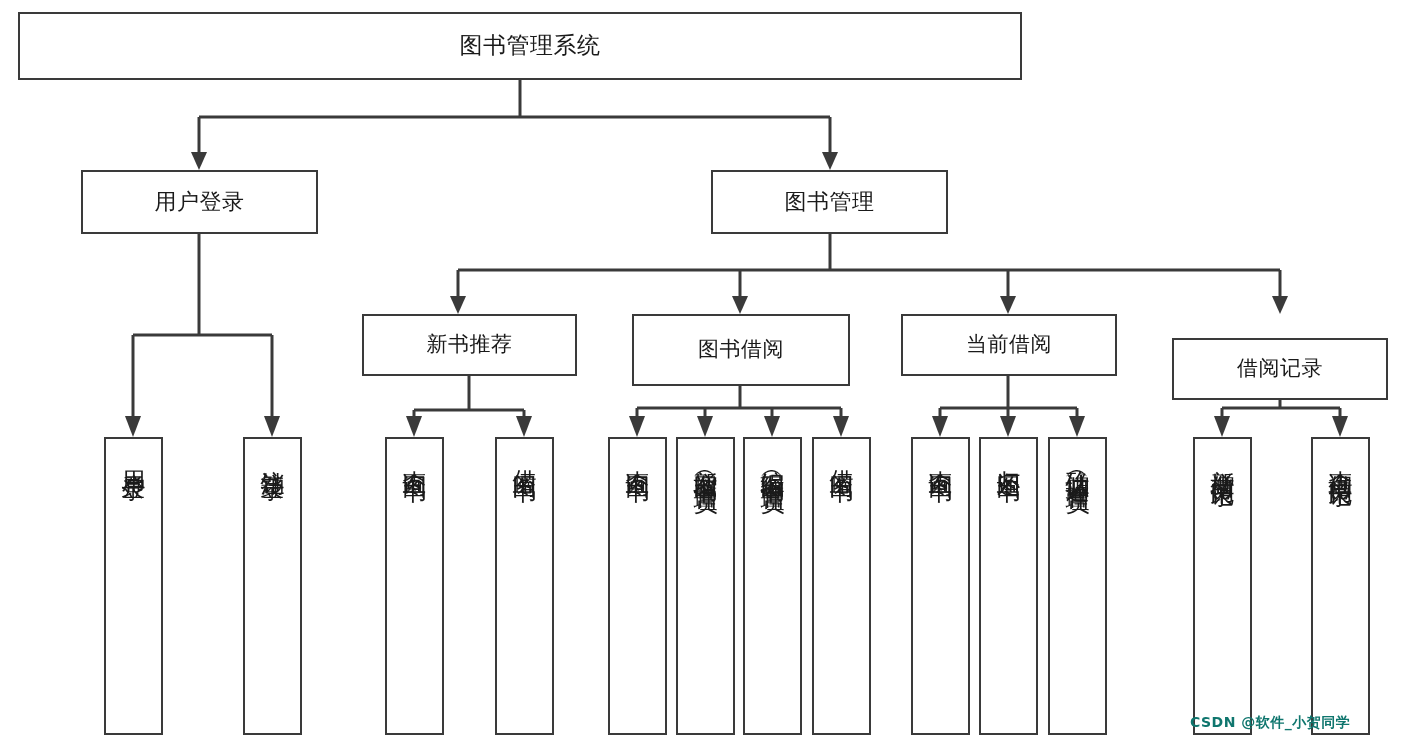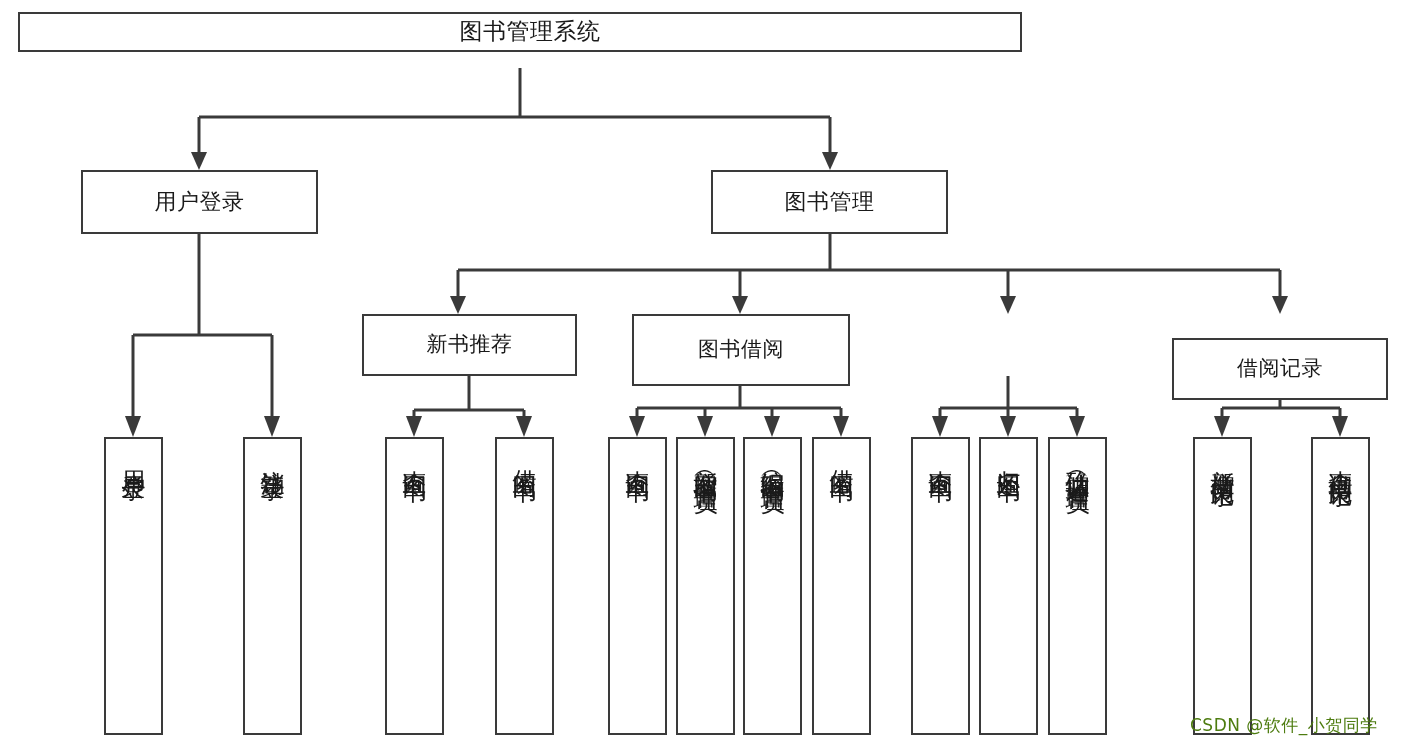--- a/index.html
+++ b/index.html
@@ -48,25 +48,26 @@
     padding-top: 12px;
   }
   .node.vert .label {
     writing-mode: vertical-rl;
     text-orientation: upright;
     letter-spacing: 3px;
     line-height: 1.0;
   }
   .watermark {
     position: absolute;
-    color: #4d7c0f;
-    font-size: 17px;
+    color: #0f766e;
+    font-size: 14px;
     white-space: nowrap;
     letter-spacing: 0.5px;
     user-select: none;
+    font-weight: bold;
   }
 </style>
 </head>
 <body>
 
 <div id="diagram-root">
 
   <svg class="edges" viewBox="0 0 1405 747" xmlns="http://www.w3.org/2000/svg">
     <defs>
       <marker id="arrow" viewBox="0 0 12 12" refX="6" refY="10" markerWidth="8" markerHeight="10" orient="auto-start-reverse" markerUnits="userSpaceOnUse">
@@ -139,40 +140,43 @@
 
       <path d="M 932 416 L 948 416 L 940 437 z"></path>
       <path d="M 1000 416 L 1016 416 L 1008 437 z"></path>
       <path d="M 1069 416 L 1085 416 L 1077 437 z"></path>
 
       <path d="M 1214 416 L 1230 416 L 1222 437 z"></path>
       <path d="M 1332 416 L 1348 416 L 1340 437 z"></path>
     </g>
   </svg>
 
-  <div class="node horiz" style="left:18px; top:12px; width:1004px; height:40px; font-size:23px;padding-left:20px;">
+  <div class="node horiz" style="left:18px; top:12px; width:1004px; height:68px; font-size:23px;padding-left:20px;">
     <span class="label">图书管理系统</span>
   </div>
 
   <div class="node horiz" style="left:81px; top:170px; width:237px; height:64px; font-size:22px;">
     <span class="label">用户登录</span>
   </div>
 
   <div class="node horiz" style="left:711px; top:170px; width:237px; height:64px; font-size:22px;">
     <span class="label">图书管理</span>
   </div>
 
   <div class="node horiz" style="left:362px; top:314px; width:215px; height:62px; font-size:21px;">
     <span class="label">新书推荐</span>
   </div>
 
   <div class="node horiz" style="left:632px; top:314px; width:218px; height:72px; font-size:21px;">
     <span class="label">图书借阅</span>
   </div>
 
+  <div class="node horiz" style="left:901px; top:314px; width:216px; height:62px; font-size:21px;">
+    <span class="label">当前借阅</span>
+  </div>
 
   <div class="node horiz" style="left:1172px; top:314px; width:216px; height:62px; font-size:21px;margin-top:24px;">
     <span class="label">借阅记录</span>
   </div>
 
   <div class="node vert" style="left:104px; top:437px; width:59px; height:298px; font-size:24px;">
     <span class="label">用户登录</span>
   </div>
 
   <div class="node vert" style="left:243px; top:437px; width:59px; height:298px; font-size:24px;">

